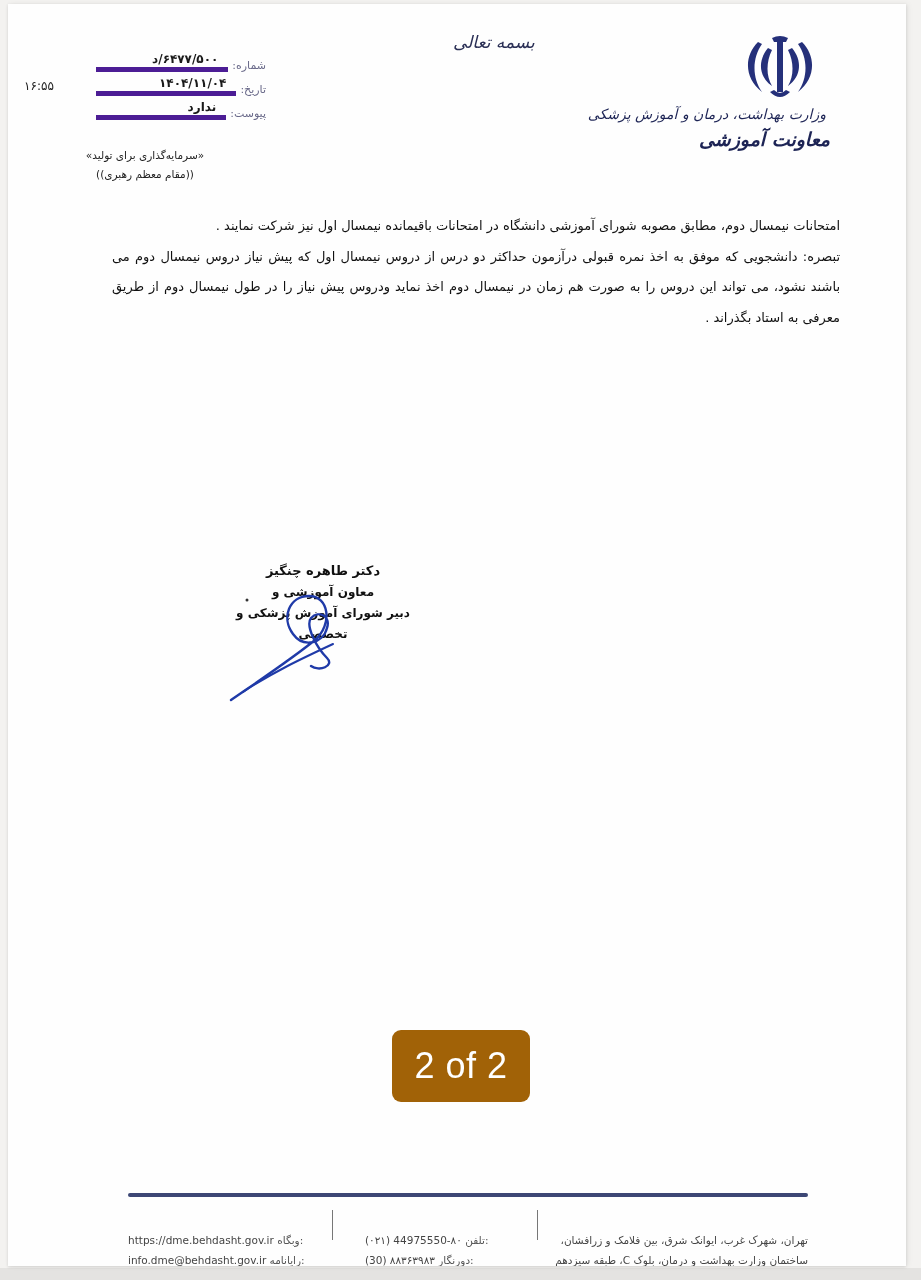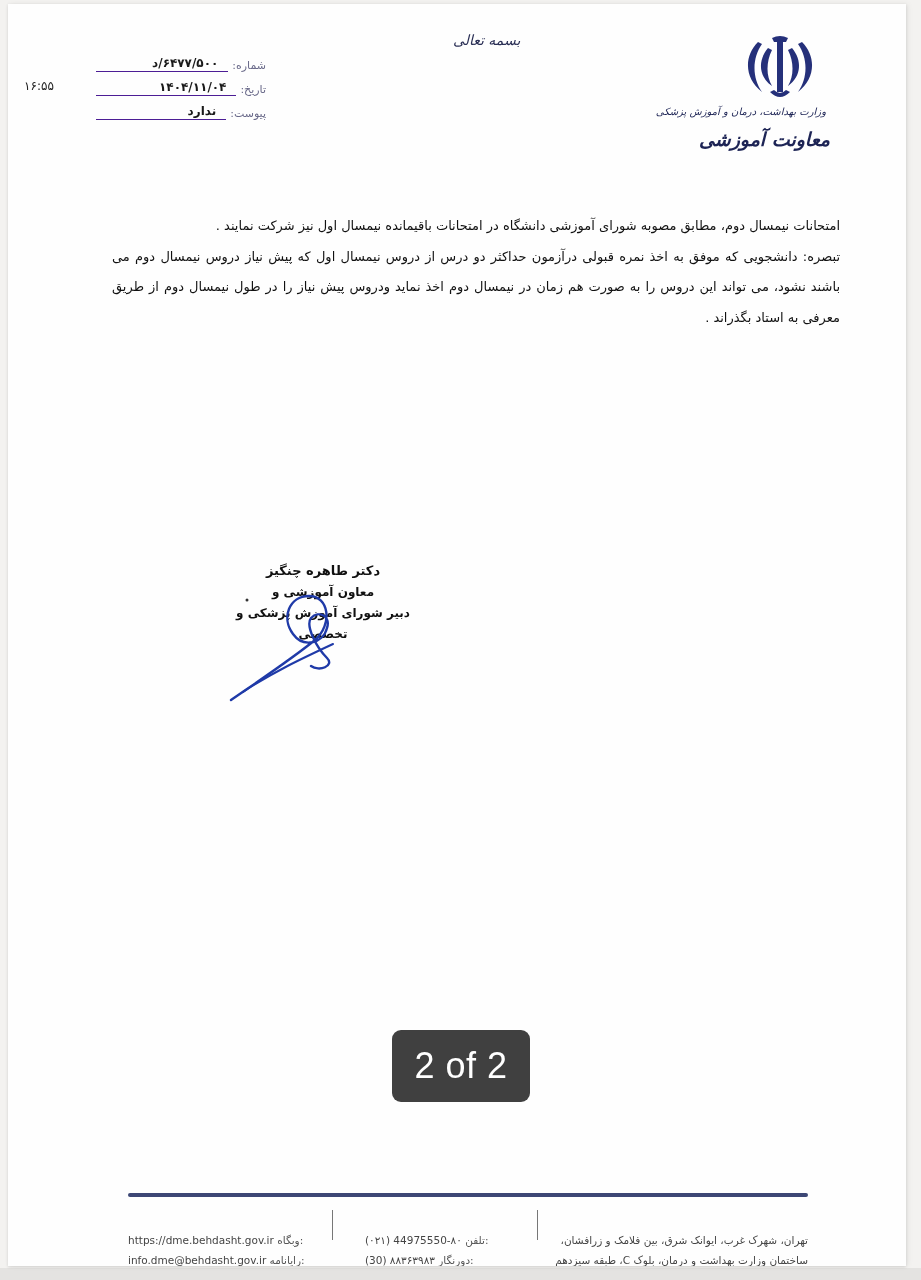--- a/index.html
+++ b/index.html
@@ -36,52 +36,52 @@
       display: flex; align-items: flex-end;
       height: 24px;
     }
     .meta-label {
       font-size: 11px; color: #6a6a8a;
       white-space: nowrap;
       margin-left: 4px;
     }
     .meta-value {
       flex: 1;
-      border-bottom: 1px solid #4c1d95;
+      border-bottom: 5px solid #4c1d95;
       font-size: 12px; font-weight: bold; color: #1a1a1a;
       text-align: right;
       padding-right: 10px;
       padding-bottom: 1px;
       white-space: nowrap;
     }
     .bismillah {
       position: absolute; left: 445px; top: 28px;
       font-family: "DejaVu Serif", serif;
       font-style: italic;
-      font-size: 14px; color: #2a2f55;
+      font-size: 17px; color: #2a2f55;
       direction: rtl;
     }
     .slogan {
       position: absolute; left: 62px; top: 142px;
       width: 150px;
       direction: rtl; text-align: center;
       font-size: 10.5px; color: #222;
       line-height: 19px;
     }
 
     
     .logo {
       position: absolute; left: 718px; top: 24px; width: 110px; height: 140px;
     }
     .emblem { position: absolute; left: 20px; top: 4px; width: 68px; height: 70px; }
     .ministry-line {
       position: absolute; left: 0; top: 78px; width: 100px;
       direction: rtl; text-align: center;
       font-family: "DejaVu Serif", serif;
-      font-size: 10px; color: #1d2455; font-style: italic;
+      font-size: 14px; color: #1d2455; font-style: italic;
       white-space: nowrap;
     }
     .dept-name {
       position: absolute; left: 0; top: 100px; width: 104px;
       direction: rtl; text-align: right;
       font-family: "DejaVu Serif", serif;
       font-size: 19px; font-weight: bold; font-style: italic;
       color: #1d2455;
       white-space: nowrap;
     }
@@ -110,21 +110,21 @@
     .sig-title2 { font-size: 12px; line-height: 21px; }
     .sig-scribble {
       position: absolute; left: 215px; top: 584px; width: 140px; height: 120px;
       pointer-events: none;
     }
 
     
     .page-indicator {
       position: absolute; left: 392px; top: 1030px;
       width: 138px; height: 72px;
-      background: #404040;
+      background: #a16207;
       border-radius: 9px;
       color: #fff;
       font-family: "Liberation Sans", sans-serif;
       font-size: 36px;
       display: flex; align-items: center; justify-content: center;
       letter-spacing: 0.5px;
     }
 
     
     .footer-rule {
@@ -168,20 +168,24 @@
       <span class="meta-value">۱۴۰۴/۱۱/۰۴</span>
     </div>
     <div class="meta-row">
       <span class="meta-label">پیوست:</span>
       <span class="meta-value">ندارد</span>
     </div>
   </div>
 
   <div class="bismillah">بسمه تعالی</div>
 
+  <div class="slogan">
+    <div>«سرمایه‌گذاری برای تولید»</div>
+    <div>((مقام معظم رهبری))</div>
+  </div>
 
   <div class="logo">
     <svg class="emblem" viewBox="0 0 68 70">
       <g fill="#25307a">
 
         <path d="M12 10 C -2 24, -2 46, 16 60 C 6 46, 6 26, 16 12 Z"></path>
         <path d="M56 10 C 70 24, 70 46, 52 60 C 62 46, 62 26, 52 12 Z"></path>
 
         <path d="M22 16 C 12 28, 12 44, 26 54 C 20 44, 20 30, 26 18 Z"></path>
         <path d="M46 16 C 56 28, 56 44, 42 54 C 48 44, 48 30, 42 18 Z"></path>

